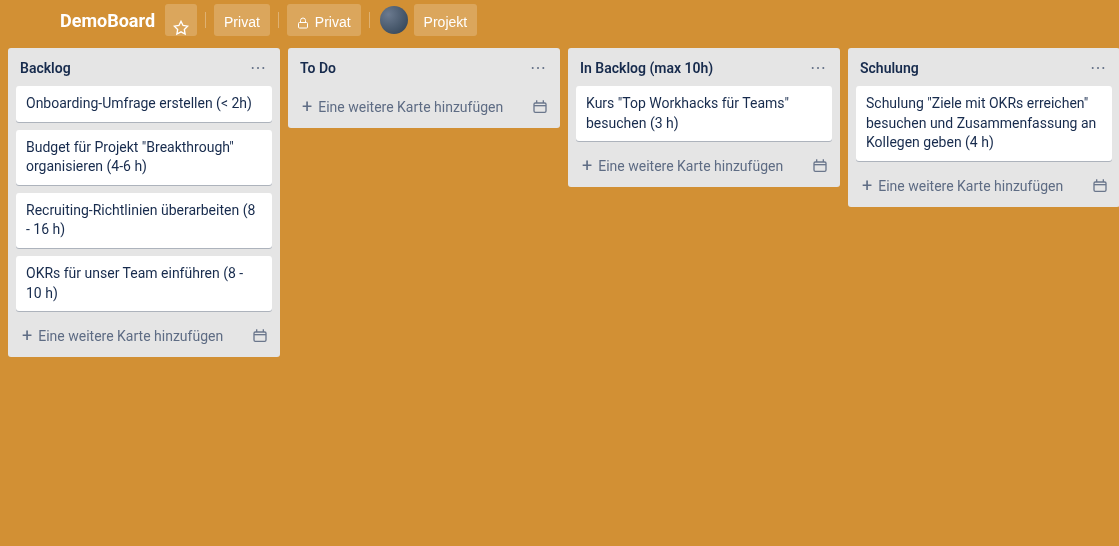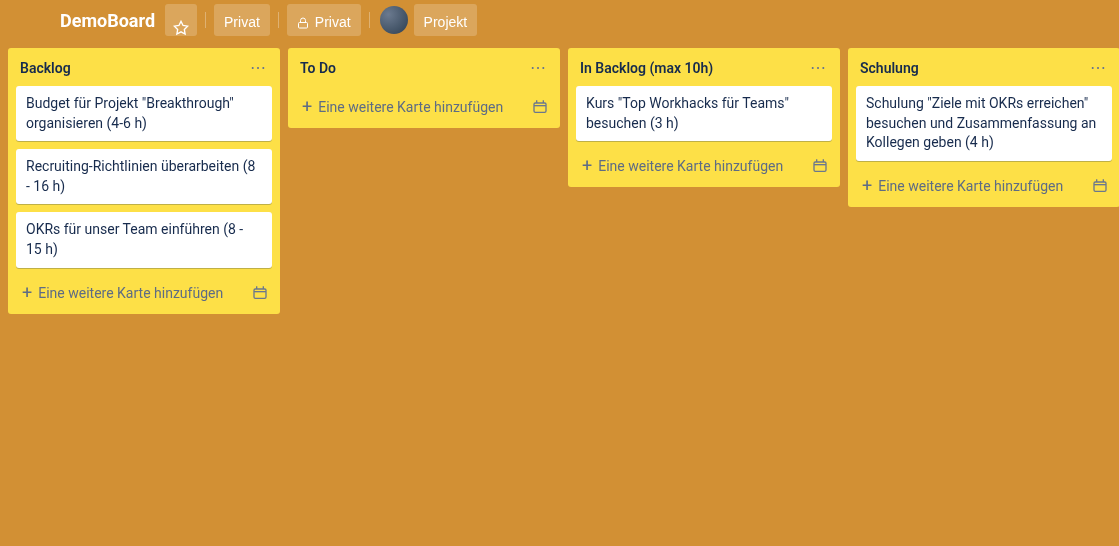--- a/index.html
+++ b/index.html
@@ -77,21 +77,21 @@
     }
     .board-content {
       display: flex;
       padding: 8px 8px;
       gap: 8px;
       align-items: flex-start;
       height: calc(100% - 40px);
       overflow-x: auto;
     }
     .list {
-      background: #fde047;
+      background: #e5e5e5;
       border-radius: 3px;
       width: 272px;
       flex-shrink: 0;
       display: flex;
       flex-direction: column;
       max-height: 100%;
     }
     .list-header {
       display: flex;
       align-items: center;
@@ -189,23 +189,24 @@
 <div class="board-content">
 
   <div class="list">
     <div class="list-header">
       <div class="list-title">Backlog</div>
       <div class="list-menu">
         <span>⋯</span>
       </div>
     </div>
     <div class="cards">
+      <div class="card">Onboarding-Umfrage erstellen (&lt; 2h)</div>
       <div class="card">Budget für Projekt "Breakthrough" organisieren (4-6 h)</div>
       <div class="card">Recruiting-Richtlinien überarbeiten (8 - 16 h)</div>
-      <div class="card">OKRs für unser Team einführen (8 - 15 h)</div>
+      <div class="card">OKRs für unser Team einführen (8 - 10 h)</div>
     </div>
     <div class="list-footer">
       <div class="add-card-btn">
         <span class="plus-icon">+</span>
         <span>Eine weitere Karte hinzufügen</span>
       </div>
       <div class="template-btn">
         <svg width="16" height="16" viewBox="0 0 24 24" fill="none" stroke="currentColor" stroke-width="2">
             <rect x="3" y="6" width="18" height="14" rx="2"></rect>
             <line x1="3" y1="10" x2="21" y2="10"></line>

